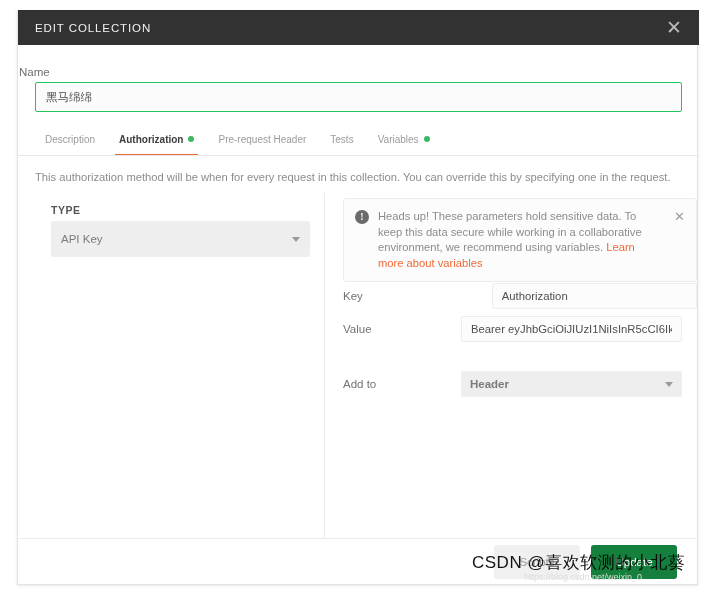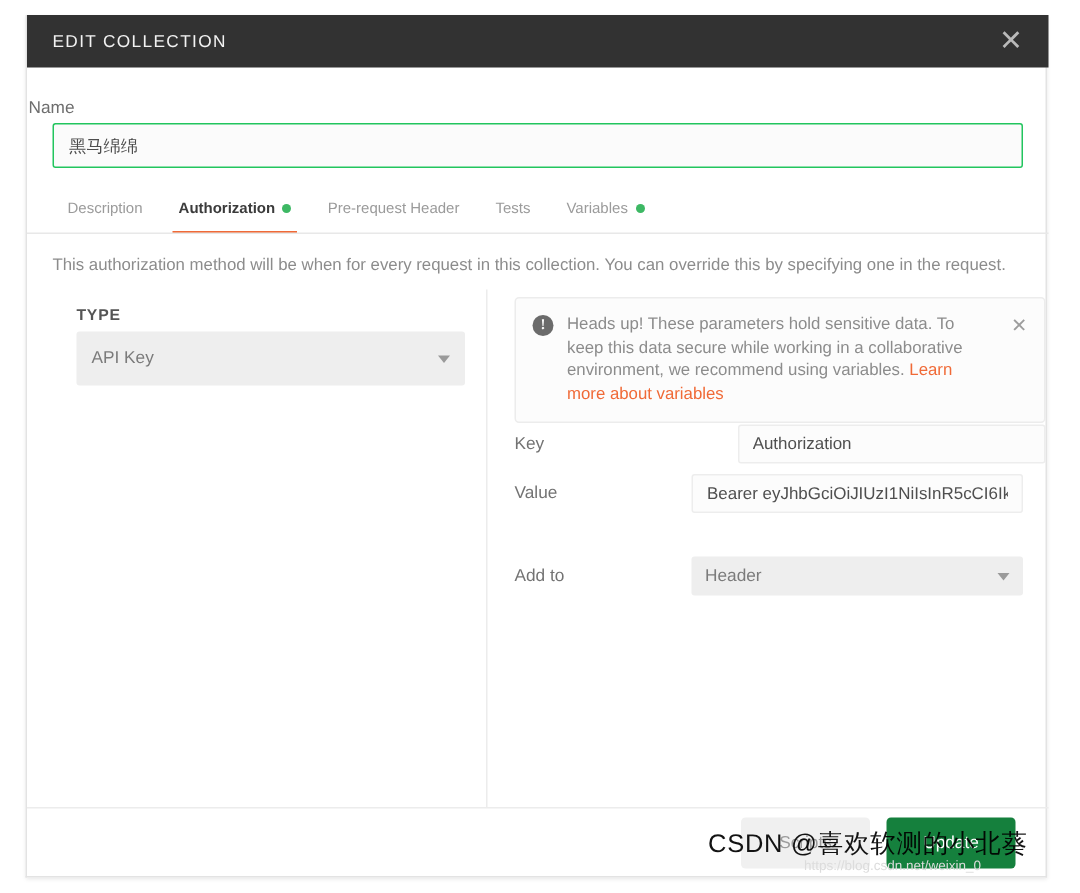--- a/index.html
+++ b/index.html
@@ -282,20 +282,21 @@
     border-radius: 2px;
     display: flex;
     align-items: center;
     padding: 0 9px;
     cursor: pointer;
   }
   .field-select-value {
     flex: 1;
     font-size: 11.5px;
     color: #7b7b7b;
+    font-weight: bold;
   }
 
   
   .footer-rule {
     position: absolute;
     left: 0;
     top: 528px;
     width: 681px;
     height: 1px;
     background: #ececec;
@@ -341,21 +342,21 @@
     top: 551px;
     font-size: 17px;
     color: #000000;
     letter-spacing: 0.5px;
     white-space: nowrap;
     pointer-events: none;
     opacity: 0.92;
   }
   .watermark-sub {
     position: absolute;
-    left: 536px;
+    left: 524px;
     top: 572px;
     font-size: 9px;
     color: #dcdcdc;
     white-space: nowrap;
     pointer-events: none;
   }
 </style>
 </head>
 <body>
 

